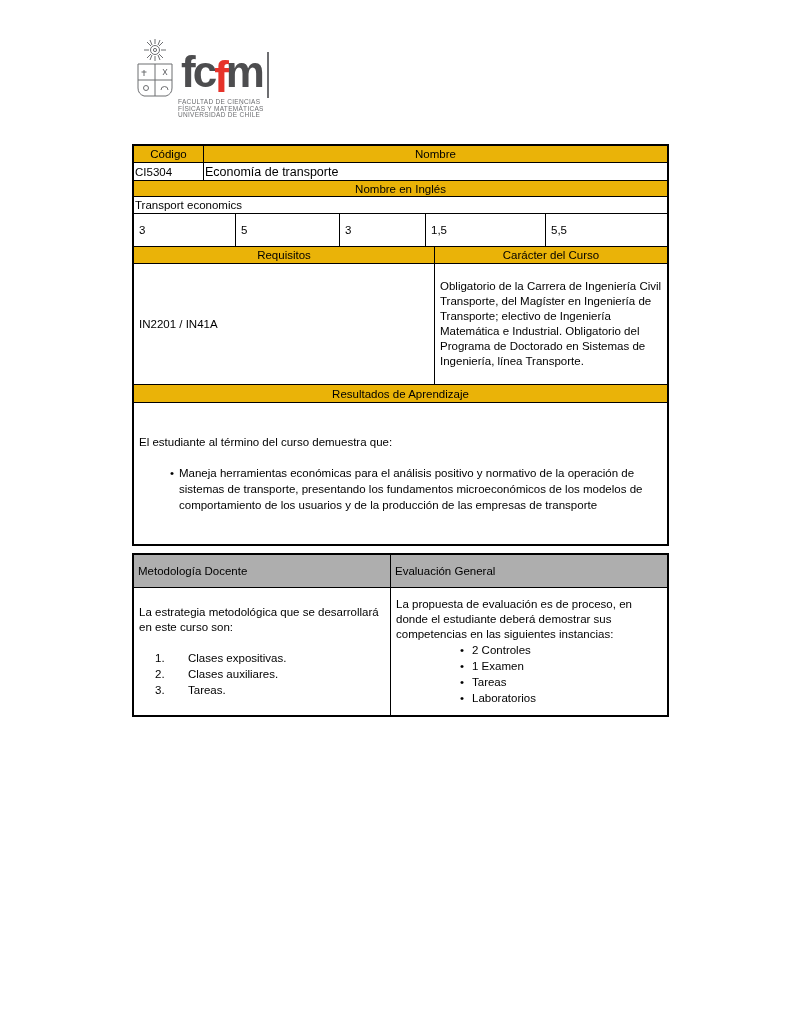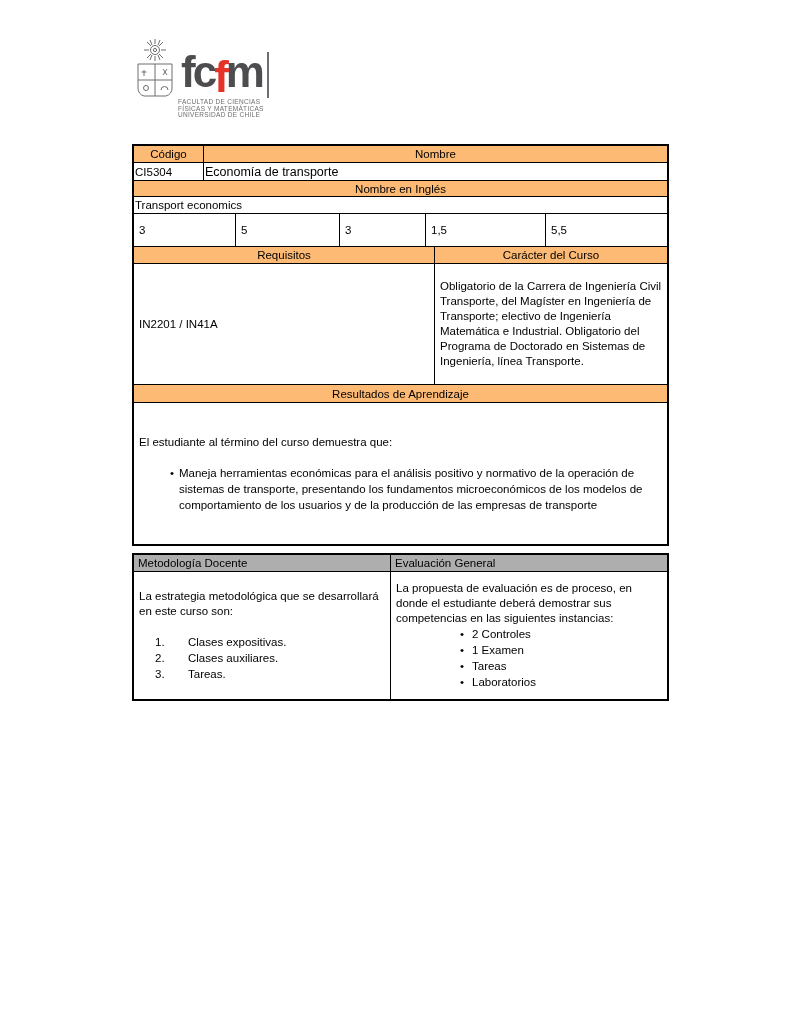--- a/index.html
+++ b/index.html
@@ -21,21 +21,21 @@
   .doc-title{position:absolute;left:0;top:113px;width:800px;text-align:center;
              font-weight:bold;font-size:12.5px;letter-spacing:0.2px;margin-top:33px;}
 
   
   .content{position:absolute;left:133px;top:145px;width:535px;font-size:11.5px;}
   table.t{border-collapse:collapse;table-layout:fixed;width:535px;margin-top:-1px;}
   table.t:first-child{margin-top:0;}
   .t td{border:1px solid #000;vertical-align:middle;overflow:hidden;}
   .tblock{outline:1px solid #000;}
   .gap{height:9px;}
-  .hdr{background:#fdba74;text-align:center;font-size:11.5px;padding:1px 2px;}
+  .hdr{background:#eab308;text-align:center;font-size:11.5px;padding:1px 2px;}
   .hdr-left{background:#aeaeae;text-align:left;font-size:11.5px;padding:1px 4px;}
   .cell-center{}
   .vtop{vertical-align:top;}
   .pad{padding:2px 5px;}
   .big{font-size:12.5px;}
   .lh{line-height:15px;}
 
   
   .blank{height:15px;}
   .bullet-row{display:flex;line-height:16px;}
@@ -177,21 +177,21 @@
 
     <div class="gap"></div>
 
     <div class="tblock">
       <table class="t">
         <colgroup>
             <col style="width:257px">
             <col>
           </colgroup>
         <tbody>
-            <tr style="height:17px">
+            <tr style="height:33px">
           <td class="hdr-left">Metodología Docente</td>
           <td class="hdr-left">Evaluación General</td>
         </tr>
         <tr style="height:128px">
           <td class="vtop pad lh">
             <div>La estrategia metodológica que se desarrollará en este curso son:</div>
             <div class="blank"></div>
             <div class="num-row met-num">
               <span class="mark">1.</span>
               <span class="txt">Clases expositivas.</span>

